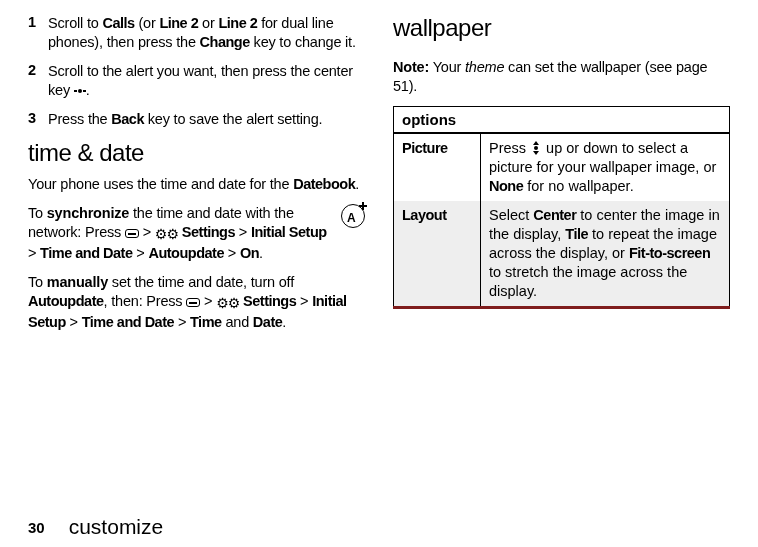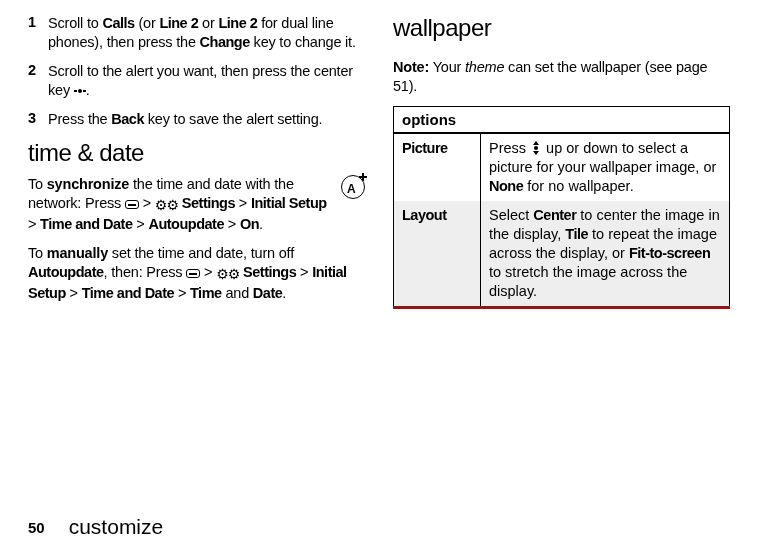--- a/index.html
+++ b/index.html
@@ -181,20 +181,21 @@
             <div class="txt bodytext">Scroll to the alert you want, then press the center key <span class="key-center"><span></span></span>.</div>
           </div>
           <div class="step">
             <div class="num">3</div>
             <div class="txt bodytext">Press the <b class="condensed">Back</b> key to save the alert setting.</div>
           </div>
         </div>
 
       <h2 class="sec">time &amp; date</h2>
 
+      <p class="bodytext" id="td-intro" style="margin:0 0 10px 0;">Your phone uses the time and date for the <b class="condensed">Datebook</b>.</p>
 
       <p class="bodytext" id="sync-para" style="margin:0 0 10px 0; position:relative;">
         <span class="aplus-icon">
           <span class="a">A</span>
           <span class="plus"></span>
         </span>
         <span id="sync-content">To <b>synchronize</b> the time and date with the network: Press <span class="key-softkey"></span> &gt; <span class="glyph-settings">⚙⚙</span> <b class="condensed">Settings</b> &gt; <b class="condensed">Initial Setup</b> &gt; <b class="condensed">Time and Date</b> &gt; <b class="condensed">Autoupdate</b> &gt; <b class="condensed">On</b>.</span>
       </p>
 
       <p class="bodytext" id="manual-para" style="margin:0 0 10px 0;">To <b>manually</b> set the time and date, turn off <b class="condensed">Autoupdate</b>, then: Press <span class="key-softkey"></span> &gt; <span class="glyph-settings">⚙⚙</span> <b class="condensed">Settings</b> &gt; <b class="condensed">Initial Setup</b> &gt; <b class="condensed">Time and Date</b> &gt; <b class="condensed">Time</b> and <b class="condensed">Date</b>.</p>
@@ -224,16 +225,16 @@
               <td style="width:70px;"><b class="condensed">Layout</b></td>
               <td>Select <b class="condensed">Center</b> to center the image in the display, <b class="condensed">Tile</b> to repeat the image across the display, or <b class="condensed">Fit-to-screen</b> to stretch the image across the display.</td>
             </tr>
           </tbody>
       </table>
 
     </div>
   </div>
 
   <div class="footer">
-    <span class="pnum">50</span>
+    <span class="pnum">30</span>
     <span class="ftxt">customize</span>
   </div>
 </div>
 
 </body></html>

